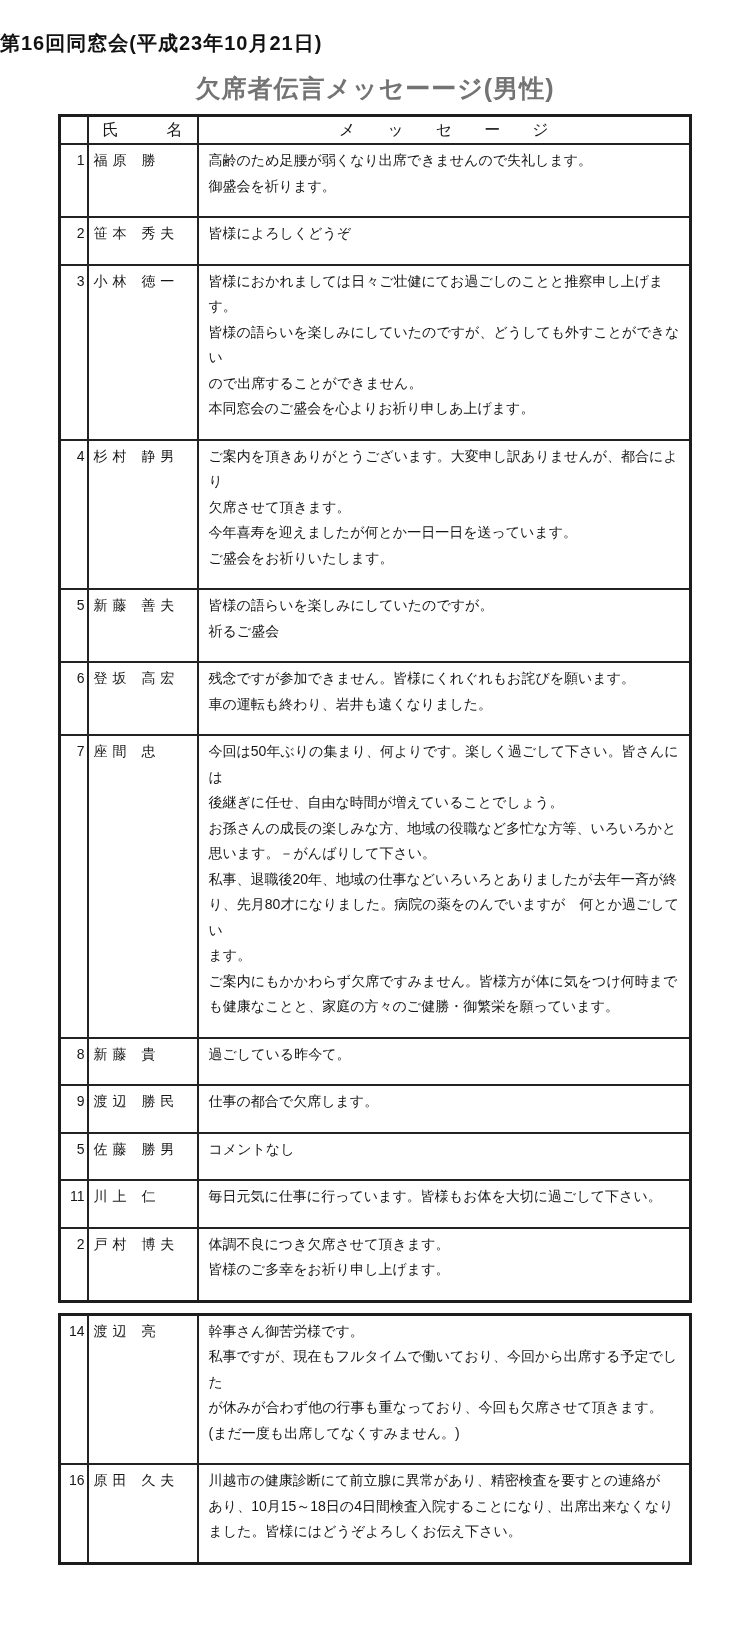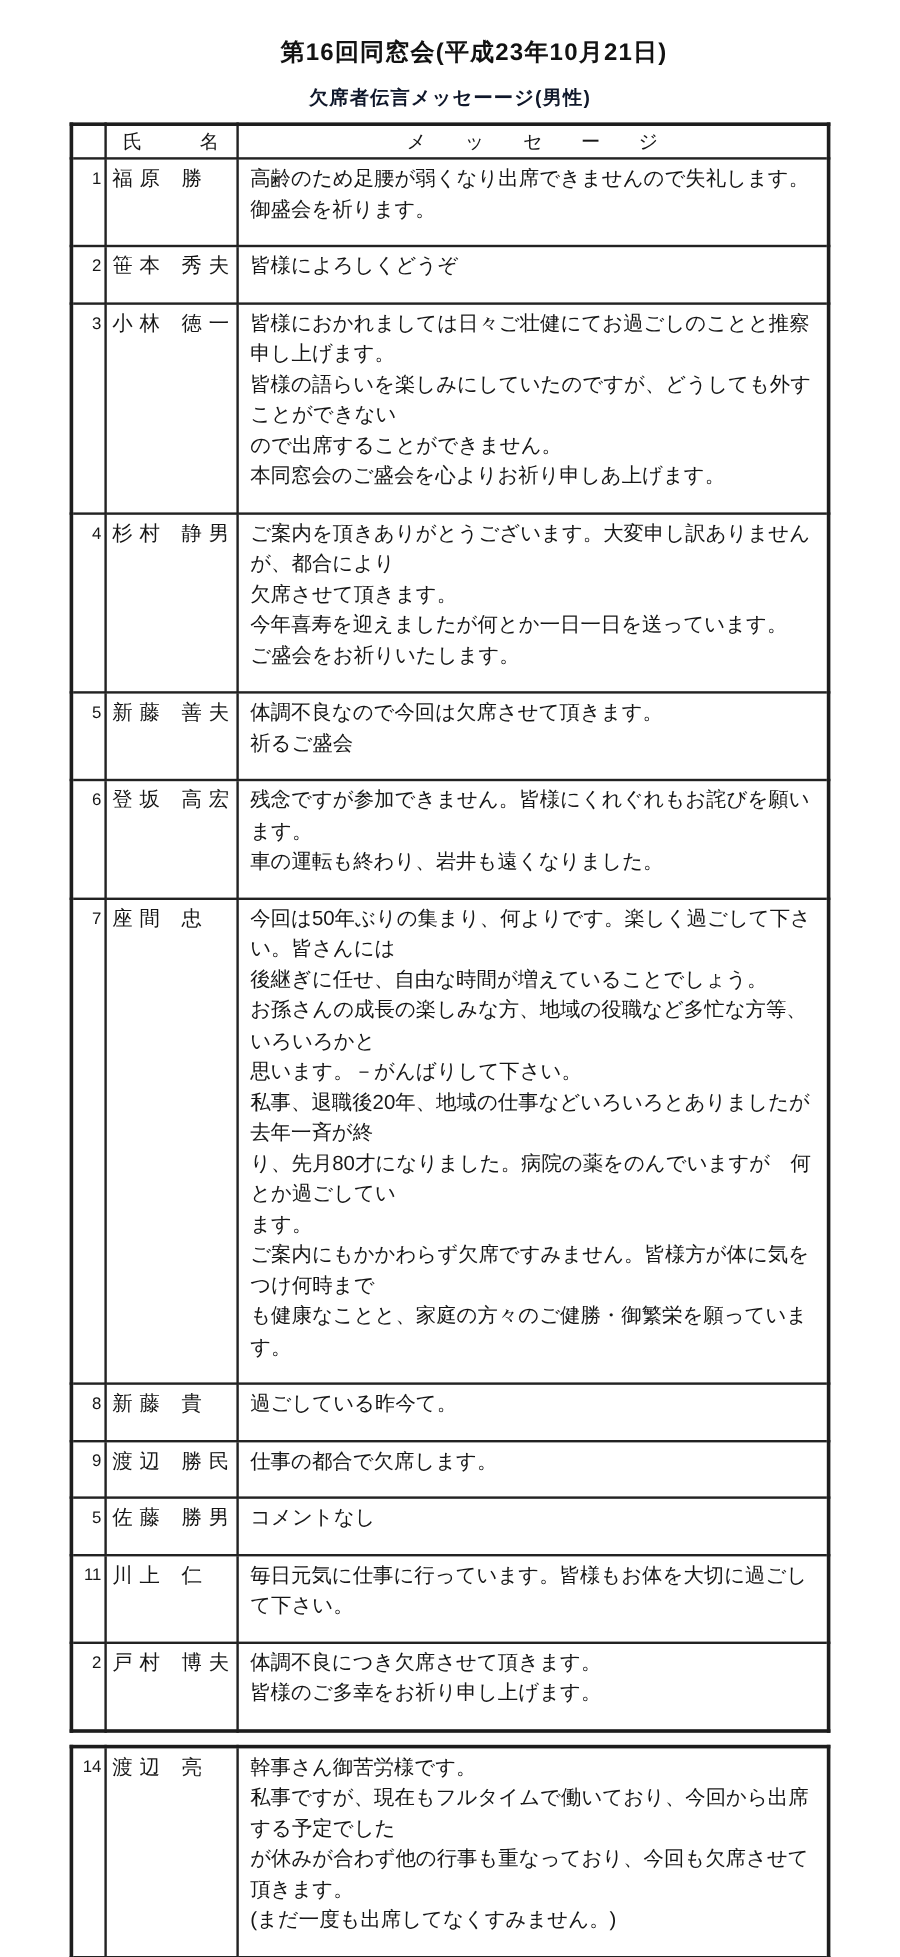--- a/index.html
+++ b/index.html
@@ -6,47 +6,46 @@
   html,body { background:#ffffff; }
   body {
     width:750px; height:1631px;
     font-family:"Liberation Sans","DejaVu Sans",sans-serif;
     color:#161616;
     position:relative;
     overflow:hidden;
   }
   .page { padding-top:30px; }
   .title {
-    text-align:center;
+    text-align:left;
     font-size:20px;
     font-weight:bold;
     letter-spacing:1px;
     color:#121212;
-    margin-left:40px;
   }
   .subtitle {
     text-align:center;
-    font-size:16px;
+    font-size:25px;
     font-weight:bold;
     letter-spacing:1px;
     margin-top:15px;
-    color:#0f172a;
+    color:#737373;
   }
   .tablewrap { width:634px; margin:9px auto 0 auto; }
   table {
     width:100%;
     border-collapse:collapse;
     table-layout:fixed;
     border:3px solid #1d1d1d;
   }
   table.block2 { margin-top:10px; }
   td {
     border:2px solid #222222;
     vertical-align:top;
-    font-size:17px;
+    font-size:14px;
   }
   col.no-col   { width:28px; }
   col.name-col { width:110px; }
   .h-cell {
     font-size:16px;
     text-align:center;
     padding:3px 0 2px 0;
     font-weight:normal;
     white-space:pre;
   }
@@ -114,21 +113,21 @@
         <td class="c-no">4</td>
         <td class="c-name">杉 村　静 男</td>
         <td class="c-msg">ご案内を頂きありがとうございます。大変申し訳ありませんが、都合により
 欠席させて頂きます。
 今年喜寿を迎えましたが何とか一日一日を送っています。
 ご盛会をお祈りいたします。</td>
       </tr>
       <tr>
         <td class="c-no">5</td>
         <td class="c-name">新 藤　善 夫</td>
-        <td class="c-msg">体調不良なので今回は欠席させて頂きます。
+        <td class="c-msg">皆様の語らいを楽しみにしていたのですが。
 祈るご盛会</td>
       </tr>
       <tr>
         <td class="c-no">6</td>
         <td class="c-name">登 坂　高 宏</td>
         <td class="c-msg">残念ですが参加できません。皆様にくれぐれもお詫びを願います。
 車の運転も終わり、岩井も遠くなりました。</td>
       </tr>
       <tr>
         <td class="c-no">7</td>

